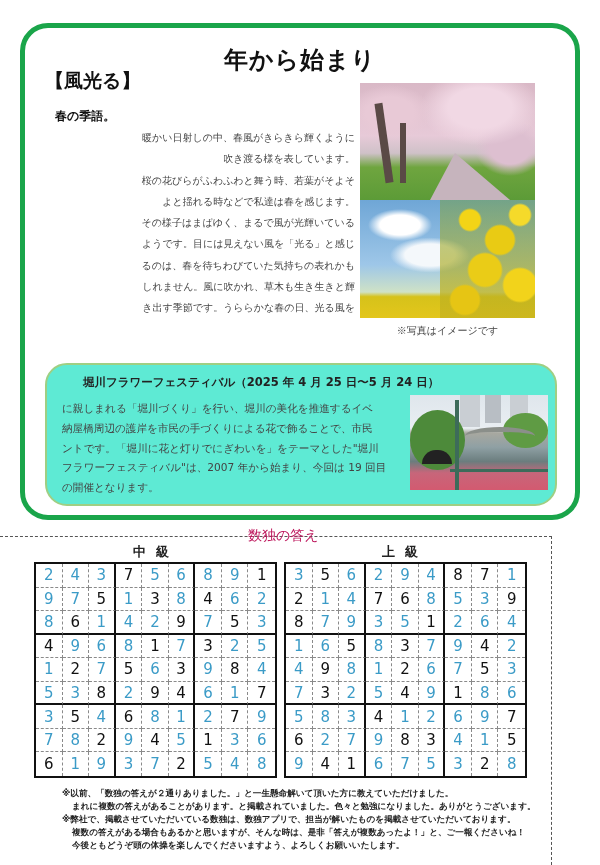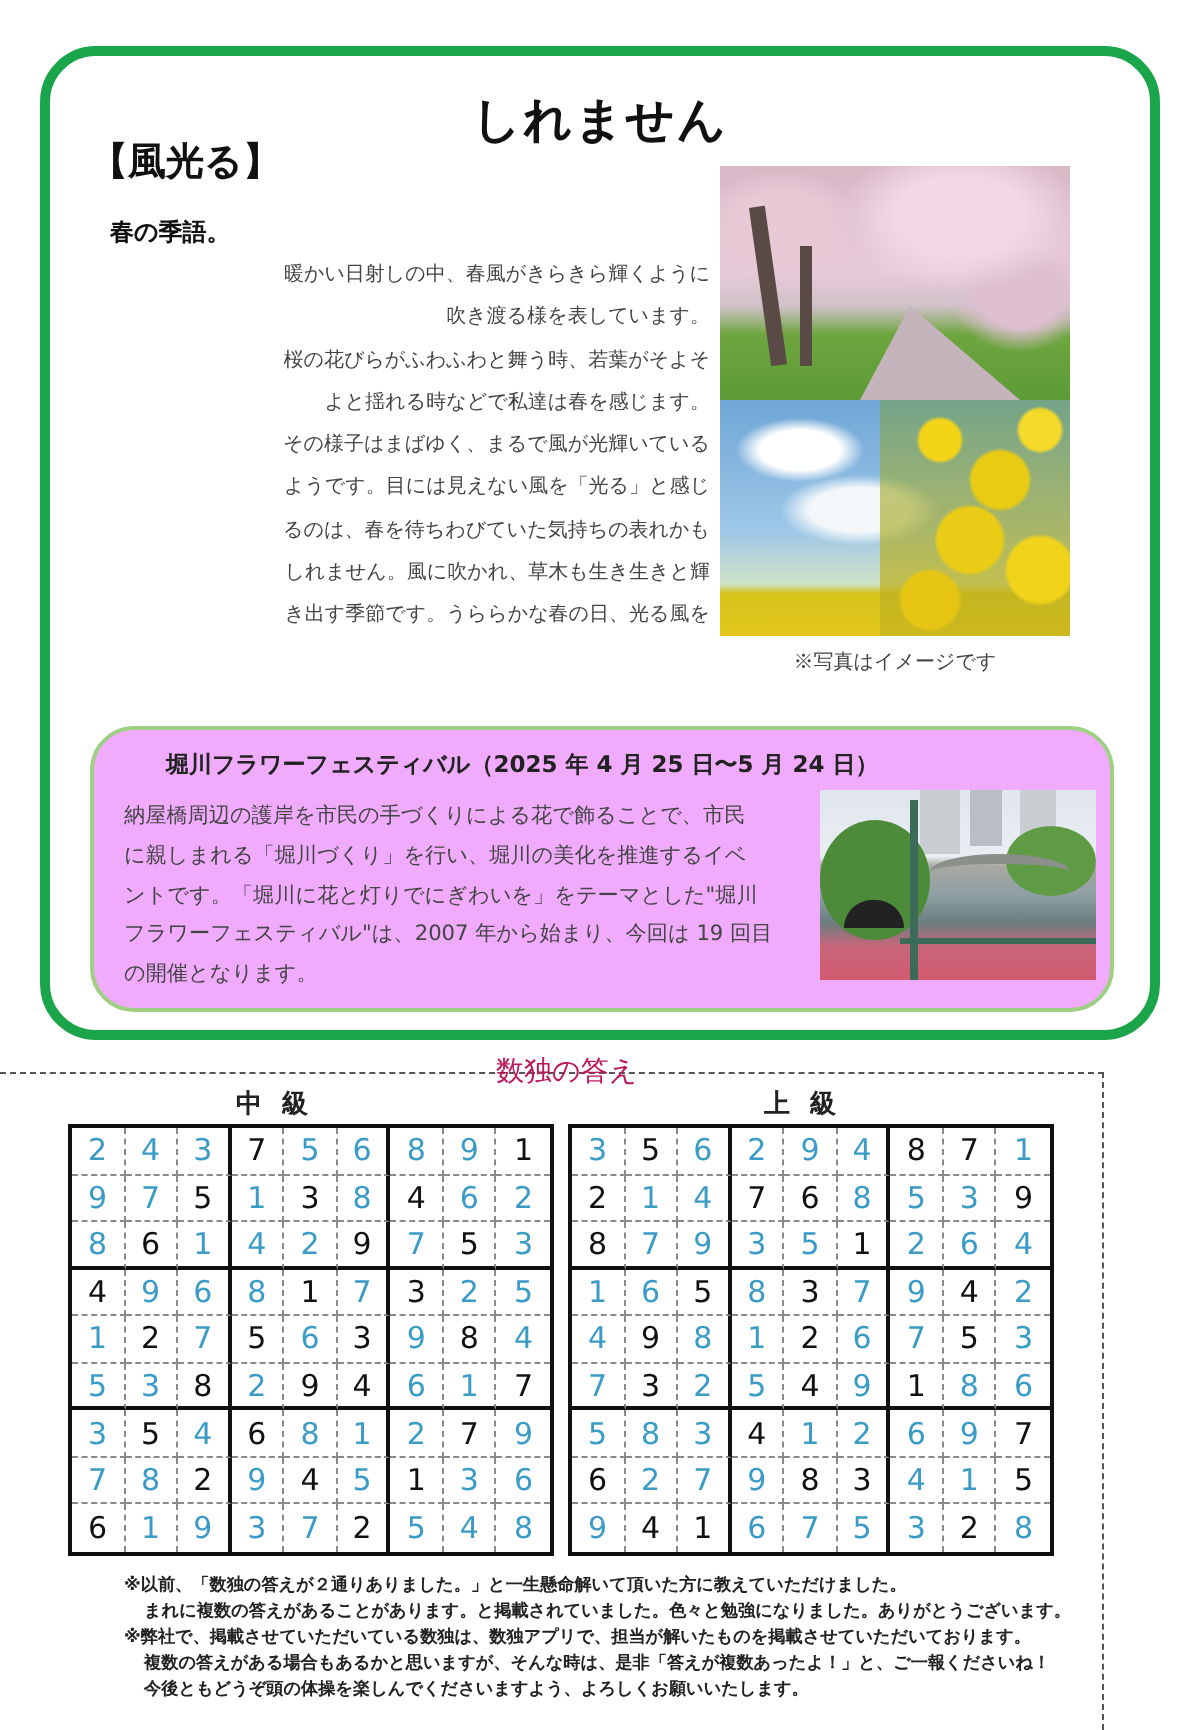--- a/index.html
+++ b/index.html
@@ -65,21 +65,21 @@
       linear-gradient(180deg, rgba(120,160,60,0.5), rgba(200,180,30,0.8));
   }
   .photo-caption {
     text-align: center; font-size: 10px; color: #444; margin-top: 6px; padding-right: 0px;
     font-family: "DejaVu Serif", serif;
   }
 
   
   .festival {
     position: absolute; left: 20px; top: 335px; width: 512px; height: 143px;
-    border: 2px solid #9fcf83; border-radius: 22px; background: #f0abfc;
+    border: 2px solid #9fcf83; border-radius: 22px; background: #5eead4;
   }
   .festival-title {
     position: absolute; left: 36px; top: 10px; font-size: 11.5px; font-weight: bold; color: #222;
   }
   .festival-text {
     position: absolute; left: 15px; top: 34px; width: 330px;
     font-size: 10.6px; line-height: 19.8px; color: #444;
   }
   .festival-photo {
     position: absolute; left: 363px; top: 30px; width: 138px; height: 95px; overflow: hidden;
@@ -145,21 +145,21 @@
   .notes {
     position: absolute; left: 62px; top: 787px; width: 480px;
     font-size: 8.6px; line-height: 13px; font-weight: bold; color: #222;
   }
   .notes .indent { padding-left: 10px; }
 </style>
 </head>
 <body>
 
 <div class="frame">
-  <div class="main-title">しれません</div>
+  <div class="main-title">年から始まり</div>
   <div class="kigo-heading">【風光る】</div>
   <div class="season-label">春の季語。</div>
   <div class="body-text">
     <p>暖かい日射しの中、春風がきらきら輝くように</p>
     <p>吹き渡る様を表しています。</p>
     <p>桜の花びらがふわふわと舞う時、若葉がそよそ</p>
     <p>よと揺れる時などで私達は春を感じます。</p>
     <p>その様子はまばゆく、まるで風が光輝いている</p>
     <p>ようです。目には見えない風を「光る」と感じ</p>
     <p>るのは、春を待ちわびていた気持ちの表れかも</p>
@@ -175,22 +175,22 @@
     </div>
     <div class="photo photo-nanohana">
       <div class="flowers"></div>
     </div>
     <div class="photo-caption">※写真はイメージです</div>
   </div>
 
   <div class="festival">
     <div class="festival-title">堀川フラワーフェスティバル（2025 年 4 月 25 日〜5 月 24 日）</div>
     <div class="festival-text">
+      <div>に親しまれる「堀川づくり」を行い、堀川の美化を推進するイベ</div>
       <div>納屋橋周辺の護岸を市民の手づくりによる花で飾ることで、市民</div>
-      <div>に親しまれる「堀川づくり」を行い、堀川の美化を推進するイベ</div>
       <div>ントです。「堀川に花と灯りでにぎわいを」をテーマとした"堀川</div>
       <div>フラワーフェスティバル"は、2007 年から始まり、今回は 19 回目</div>
       <div>の開催となります。</div>
     </div>
     <div class="festival-photo">
       <div class="building" style="left:50px;width:20px;height:32px;"></div>
       <div class="building" style="left:75px;width:16px;height:28px;background:#b8bec4;"></div>
       <div class="building" style="left:100px;width:18px;height:30px;"></div>
       <div class="tree"></div>
       <div class="tree2"></div>
@@ -198,21 +198,21 @@
       <div class="pole"></div>
       <div class="umbrella"></div>
       <div class="railing"></div>
     </div>
   </div>
 </div>
 
 <div class="dash-top"></div>
 <div class="dash-right"></div>
 
-<div class="level-label" style="left:118px;">中級</div>
+<div class="level-label" style="left:133px;">中級</div>
 <div class="answers-title">数独の答え</div>
 <div class="level-label" style="left:382px;">上級</div>
 
 <div class="grid" id="grid-intermediate" style="left:34px;">
     <div class="cell r0 c0 solved">2</div>
     <div class="cell r0 c1 solved">4</div>
     <div class="cell r0 c2 solved">3</div>
     <div class="cell r0 c3 given">7</div>
     <div class="cell r0 c4 solved">5</div>
     <div class="cell r0 c5 solved">6</div>

